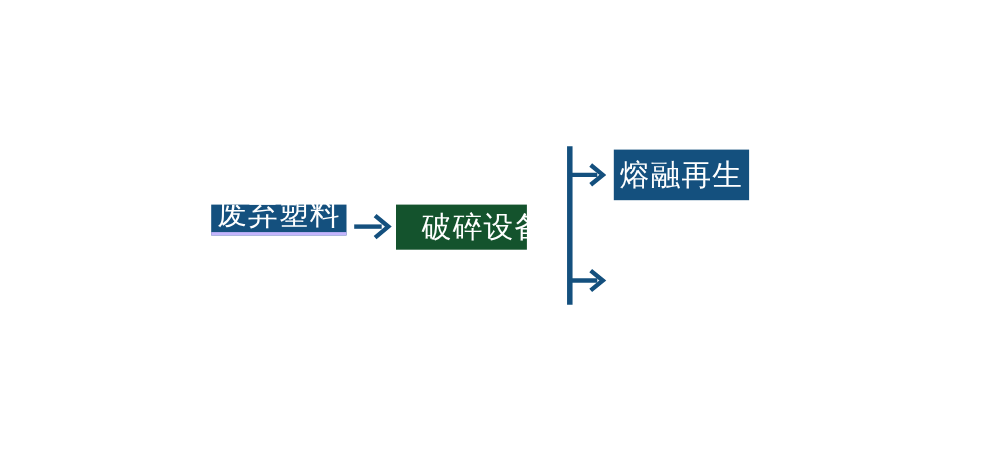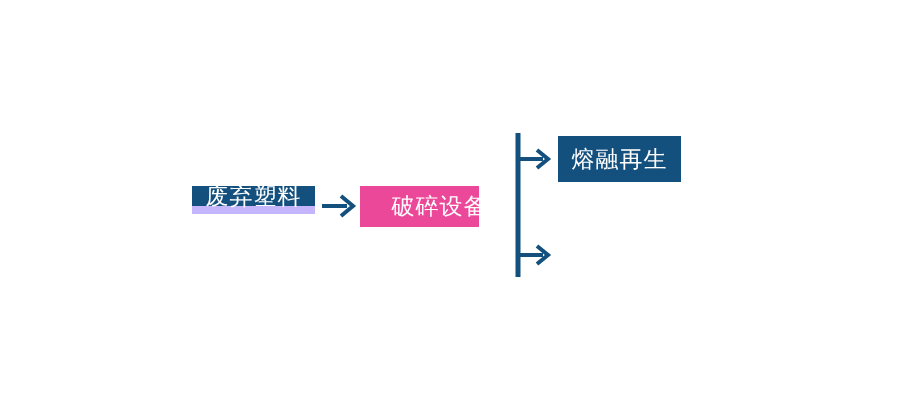--- a/index.html
+++ b/index.html
@@ -21,43 +21,44 @@
   }
 
   
   .node-box {
     position: absolute;
     display: flex;
     align-items: center;
     justify-content: center;
     box-sizing: border-box;
     color: #ffffff;
-    font-size: 23px;
+    font-size: 27px;
     font-weight: 500;
     letter-spacing: 1px;
     line-height: 1;
     white-space: nowrap;
     user-select: none;
   }
 
   #node-waste-plastic {
     left: 192px;
     top: 186px;
     width: 123px;
     height: 28px;
     background: #14507E;
-    border-bottom: 8px solid #c4b5fd;
+    border-bottom: 3px solid #c4b5fd;
+    font-family: Liberation Mono, monospace;
   }
 
   #node-crushing-equipment {
     left: 360px;
     top: 186px;
     width: 119px;
     height: 41px;
-    background: #ec4899;
+    background: #14532d;
     padding-left: 40px;
   }
 
   #node-melt-regeneration {
     left: 558px;
     top: 136px;
     width: 123px;
     height: 46px;
     background: #14507E;
   }

